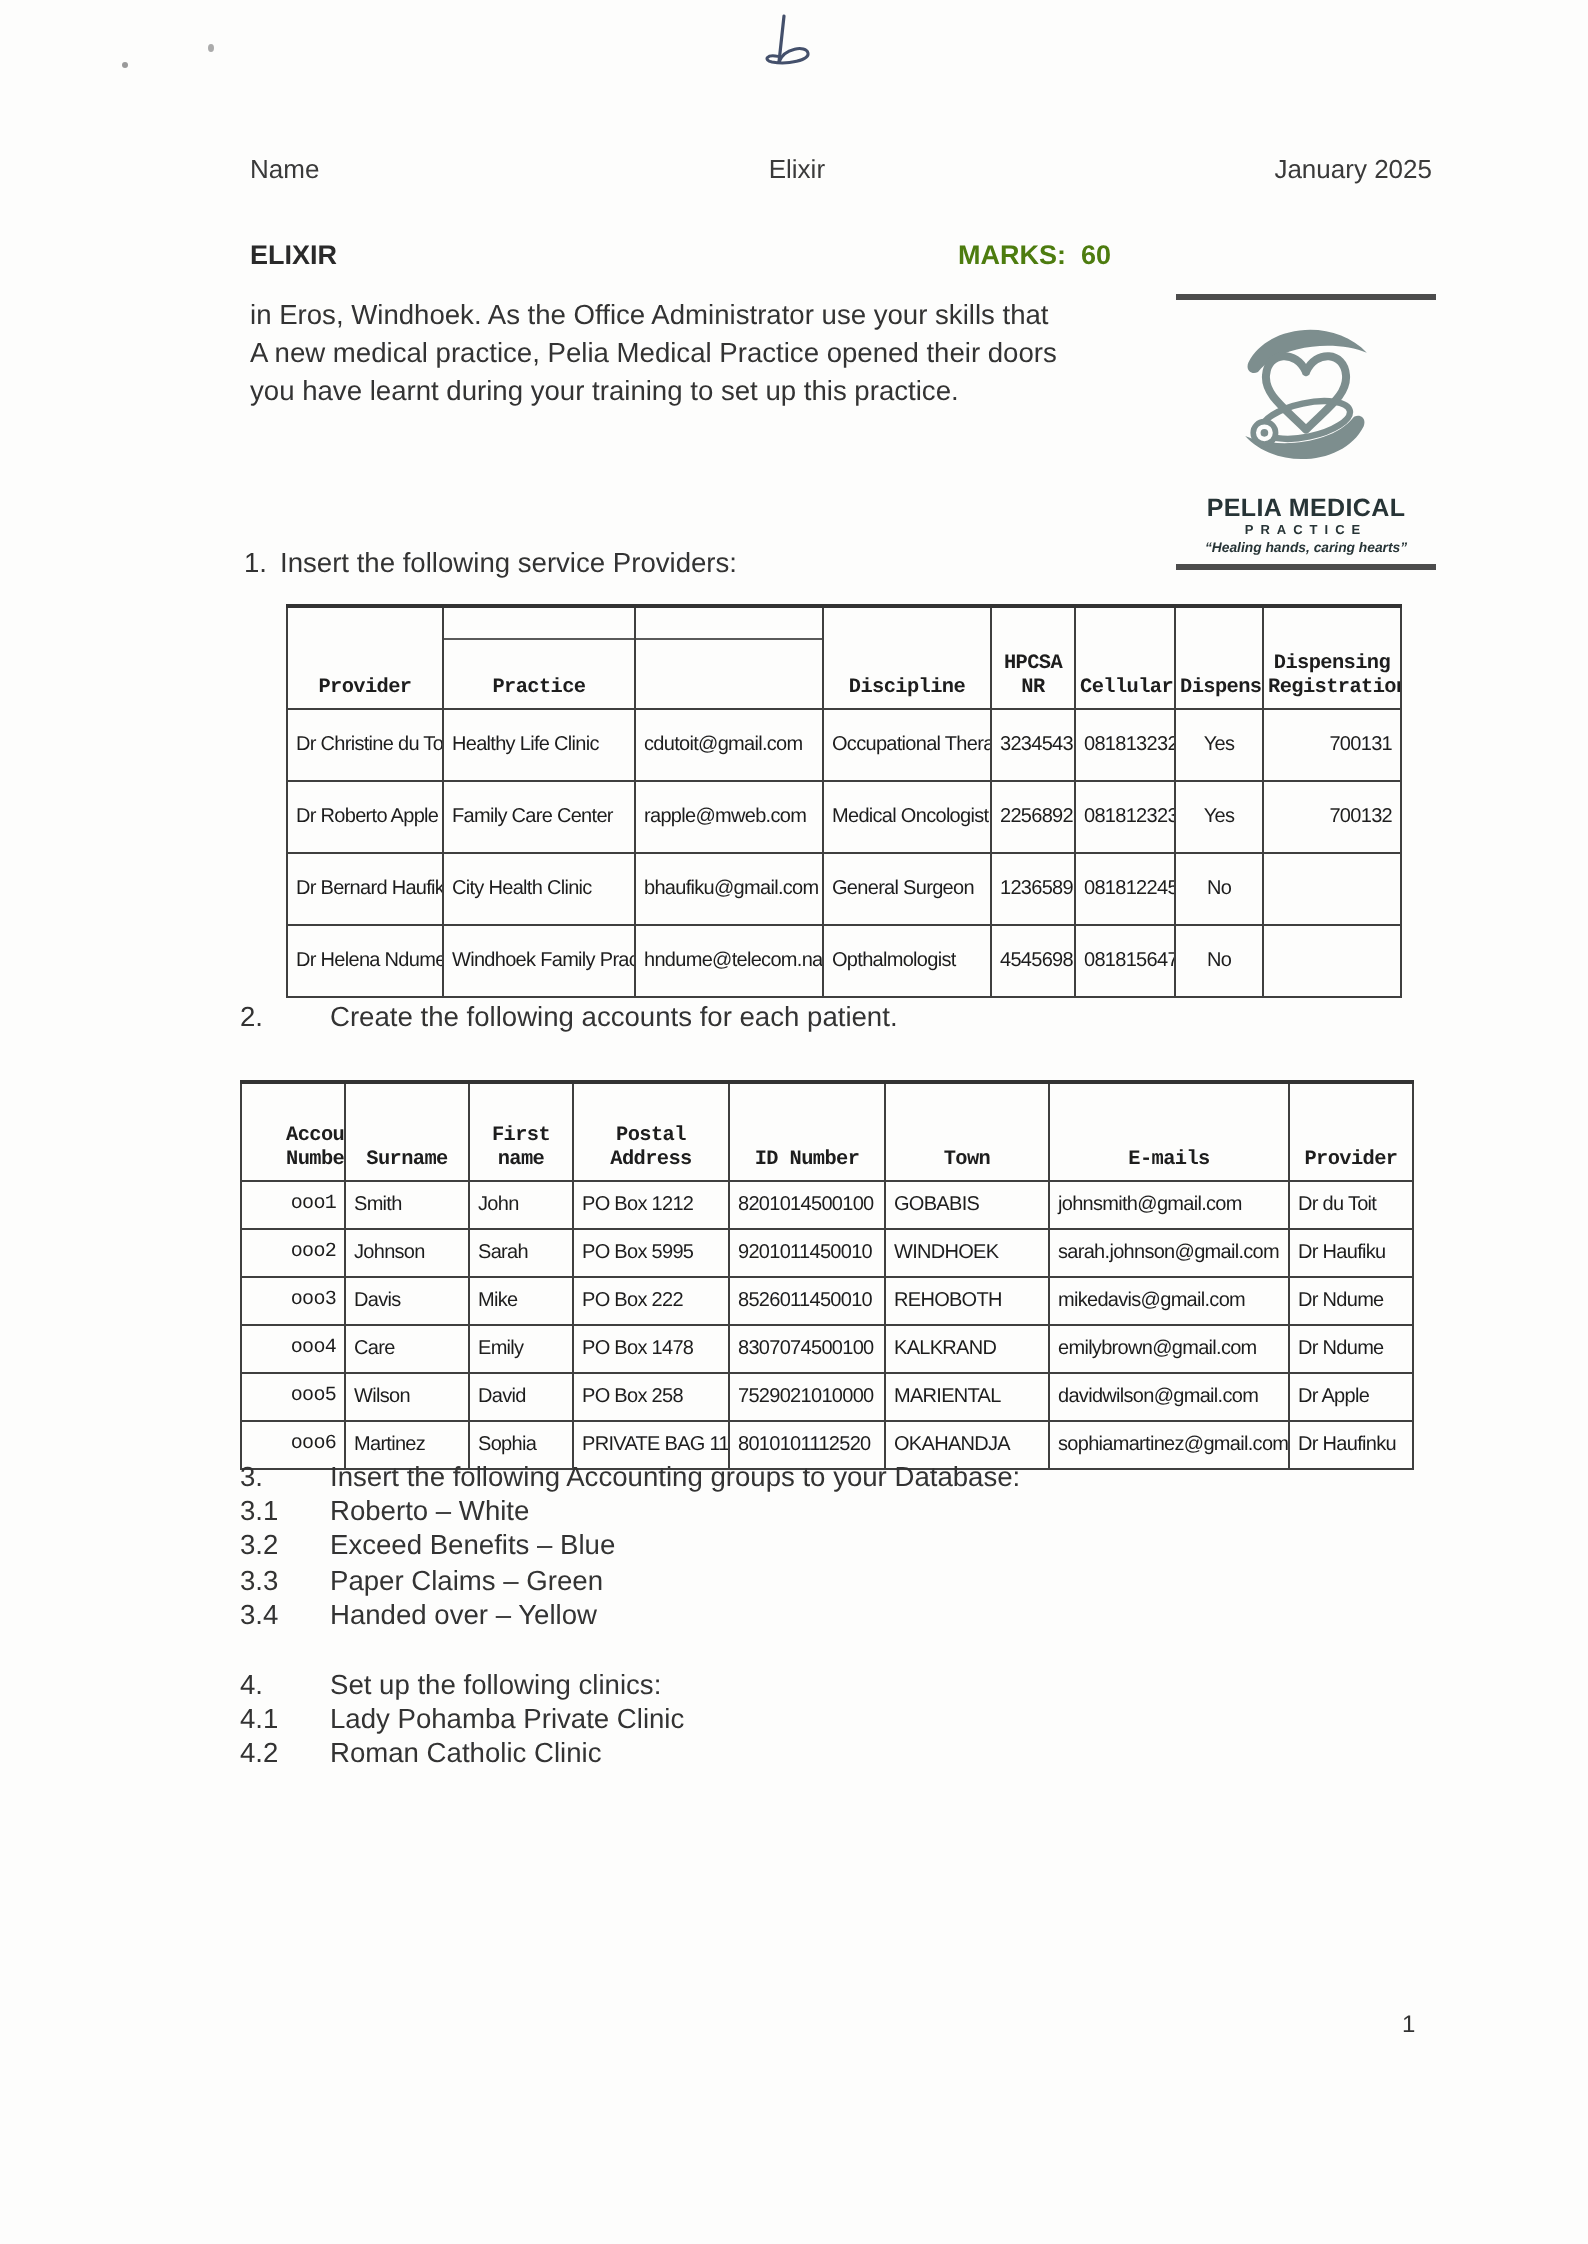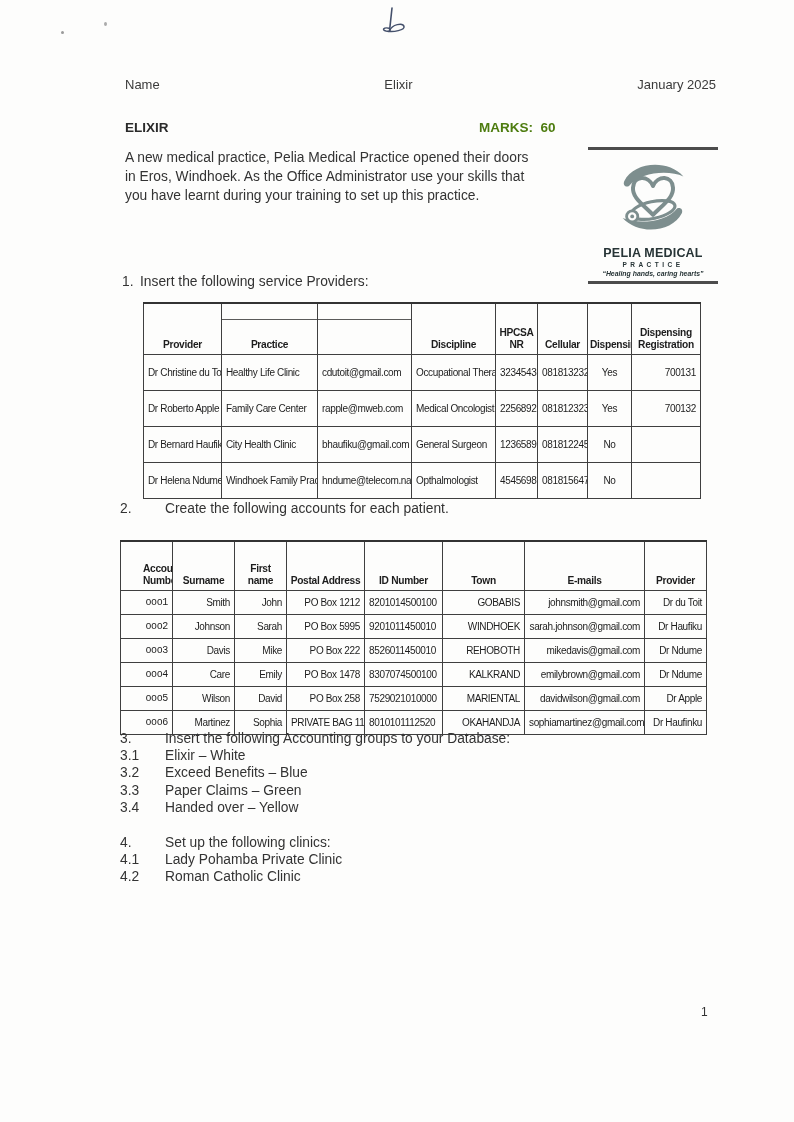--- a/index.html
+++ b/index.html
@@ -38,36 +38,36 @@
   .sec .n{flex:0 0 45px;}
   .sec.tight .n{flex:0 0 18px;}
   .list-block{position:absolute;font-size:13.8px;color:#333;}
   .list-block .row{display:flex;line-height:17.2px;}
   .list-block .row .n{flex:0 0 45px;}
 
   
   table{border-collapse:collapse;table-layout:fixed;color:#1d1d1d;}
   th,td{border:1px solid #3f3f3f;overflow:hidden;}
   th{font-weight:bold;vertical-align:bottom;text-align:center;white-space:pre-line;
-     padding:2px 2px;line-height:1.25;font-size:10.2px;letter-spacing:-0.3px;position:relative;}
+     padding:2px 2px;line-height:1.25;font-size:10.2px;letter-spacing:-0.3px;position:relative;font-family:Liberation Mono, monospace;}
   td{padding:1px 4px;white-space:nowrap;vertical-align:middle;font-size:10px;letter-spacing:-0.35px;}
   .hdr-line{position:absolute;left:0;right:0;top:15px;border-top:1px solid #5a5a5a;}
 
   .t1{position:absolute;left:143px;top:302px;width:557px;border-top:2px solid #333;}
   .t1 td{height:33px;}
   .t1 th{height:46px;}
   .t1 td:nth-child(1),.t1 td:nth-child(2),.t1 td:nth-child(3),.t1 td:nth-child(4){text-align:left;}
   .t1 td:nth-child(5),.t1 td:nth-child(6),.t1 td:nth-child(8){text-align:right;}
   .t1 td:nth-child(7){text-align:center;}
 
   .t2{position:absolute;left:120px;top:540px;width:586px;border-top:2px solid #333;}
   .t2 th{height:44px;}
   .t2 td{height:21px;}
   .t2 th:first-child{text-align:left;padding-left:22px;}
-  .t2 td{text-align:right;}
+  .t2 td{text-align:left;}
   .t2 td:nth-child(1){text-align:right;font-family:Liberation Mono, monospace;}
   .t2 td:nth-child(5){text-align:left;}
 
   .page-num{position:absolute;top:1005px;left:701px;font-size:12px;color:#333;}
 </style>
 </head>
 <body>
 
 <div class="page">
 
@@ -84,22 +84,22 @@
   <div class="doc-header">
     <span>Name</span>
     <span>Elixir</span>
     <span>January 2025</span>
   </div>
 
   <div class="page-title">ELIXIR</div>
   <div class="marks">MARKS:  60</div>
 
   <div class="intro">
+    <div>in Eros, Windhoek. As the Office Administrator use your skills that</div>
     <div>A new medical practice, Pelia Medical Practice opened their doors</div>
-    <div>in Eros, Windhoek. As the Office Administrator use your skills that</div>
     <div>you have learnt during your training to set up this practice.</div>
   </div>
 
   <div class="logo-panel">
     <div class="rule"></div>
     <div class="logo-icon-wrap">
       <svg width="96" height="92" viewBox="0 0 120 114">
         <path d="M24,36 C36,12 78,8 98,30 C80,22 44,24 30,42 C26,44 22,41 24,36 Z" fill="#7d8e8e"></path>
         <path d="M96,76 C84,100 42,104 22,82 C40,90 76,88 90,70 C94,68 98,71 96,76 Z" fill="#7d8e8e"></path>
         <path d="M60,42 C54,28 36,29 35,44 C34,56 46,64 60,78 M60,42 C66,28 84,29 85,44 C86,56 74,64 60,78" stroke="#7d8e8e" stroke-width="5" fill="none" stroke-linecap="round"></path>
@@ -276,21 +276,21 @@
   </tbody>
     </table>
 
   <div class="list-block" style="top:730px;left:120px;">
     <div class="row">
       <span class="n">3.</span>
       <span>Insert the following Accounting groups to your Database:</span>
     </div>
     <div class="row">
       <span class="n">3.1</span>
-      <span>Elixir – White</span>
+      <span>Roberto – White</span>
     </div>
     <div class="row">
       <span class="n">3.2</span>
       <span>Exceed Benefits – Blue</span>
     </div>
     <div class="row">
       <span class="n">3.3</span>
       <span>Paper Claims – Green</span>
     </div>
     <div class="row">

